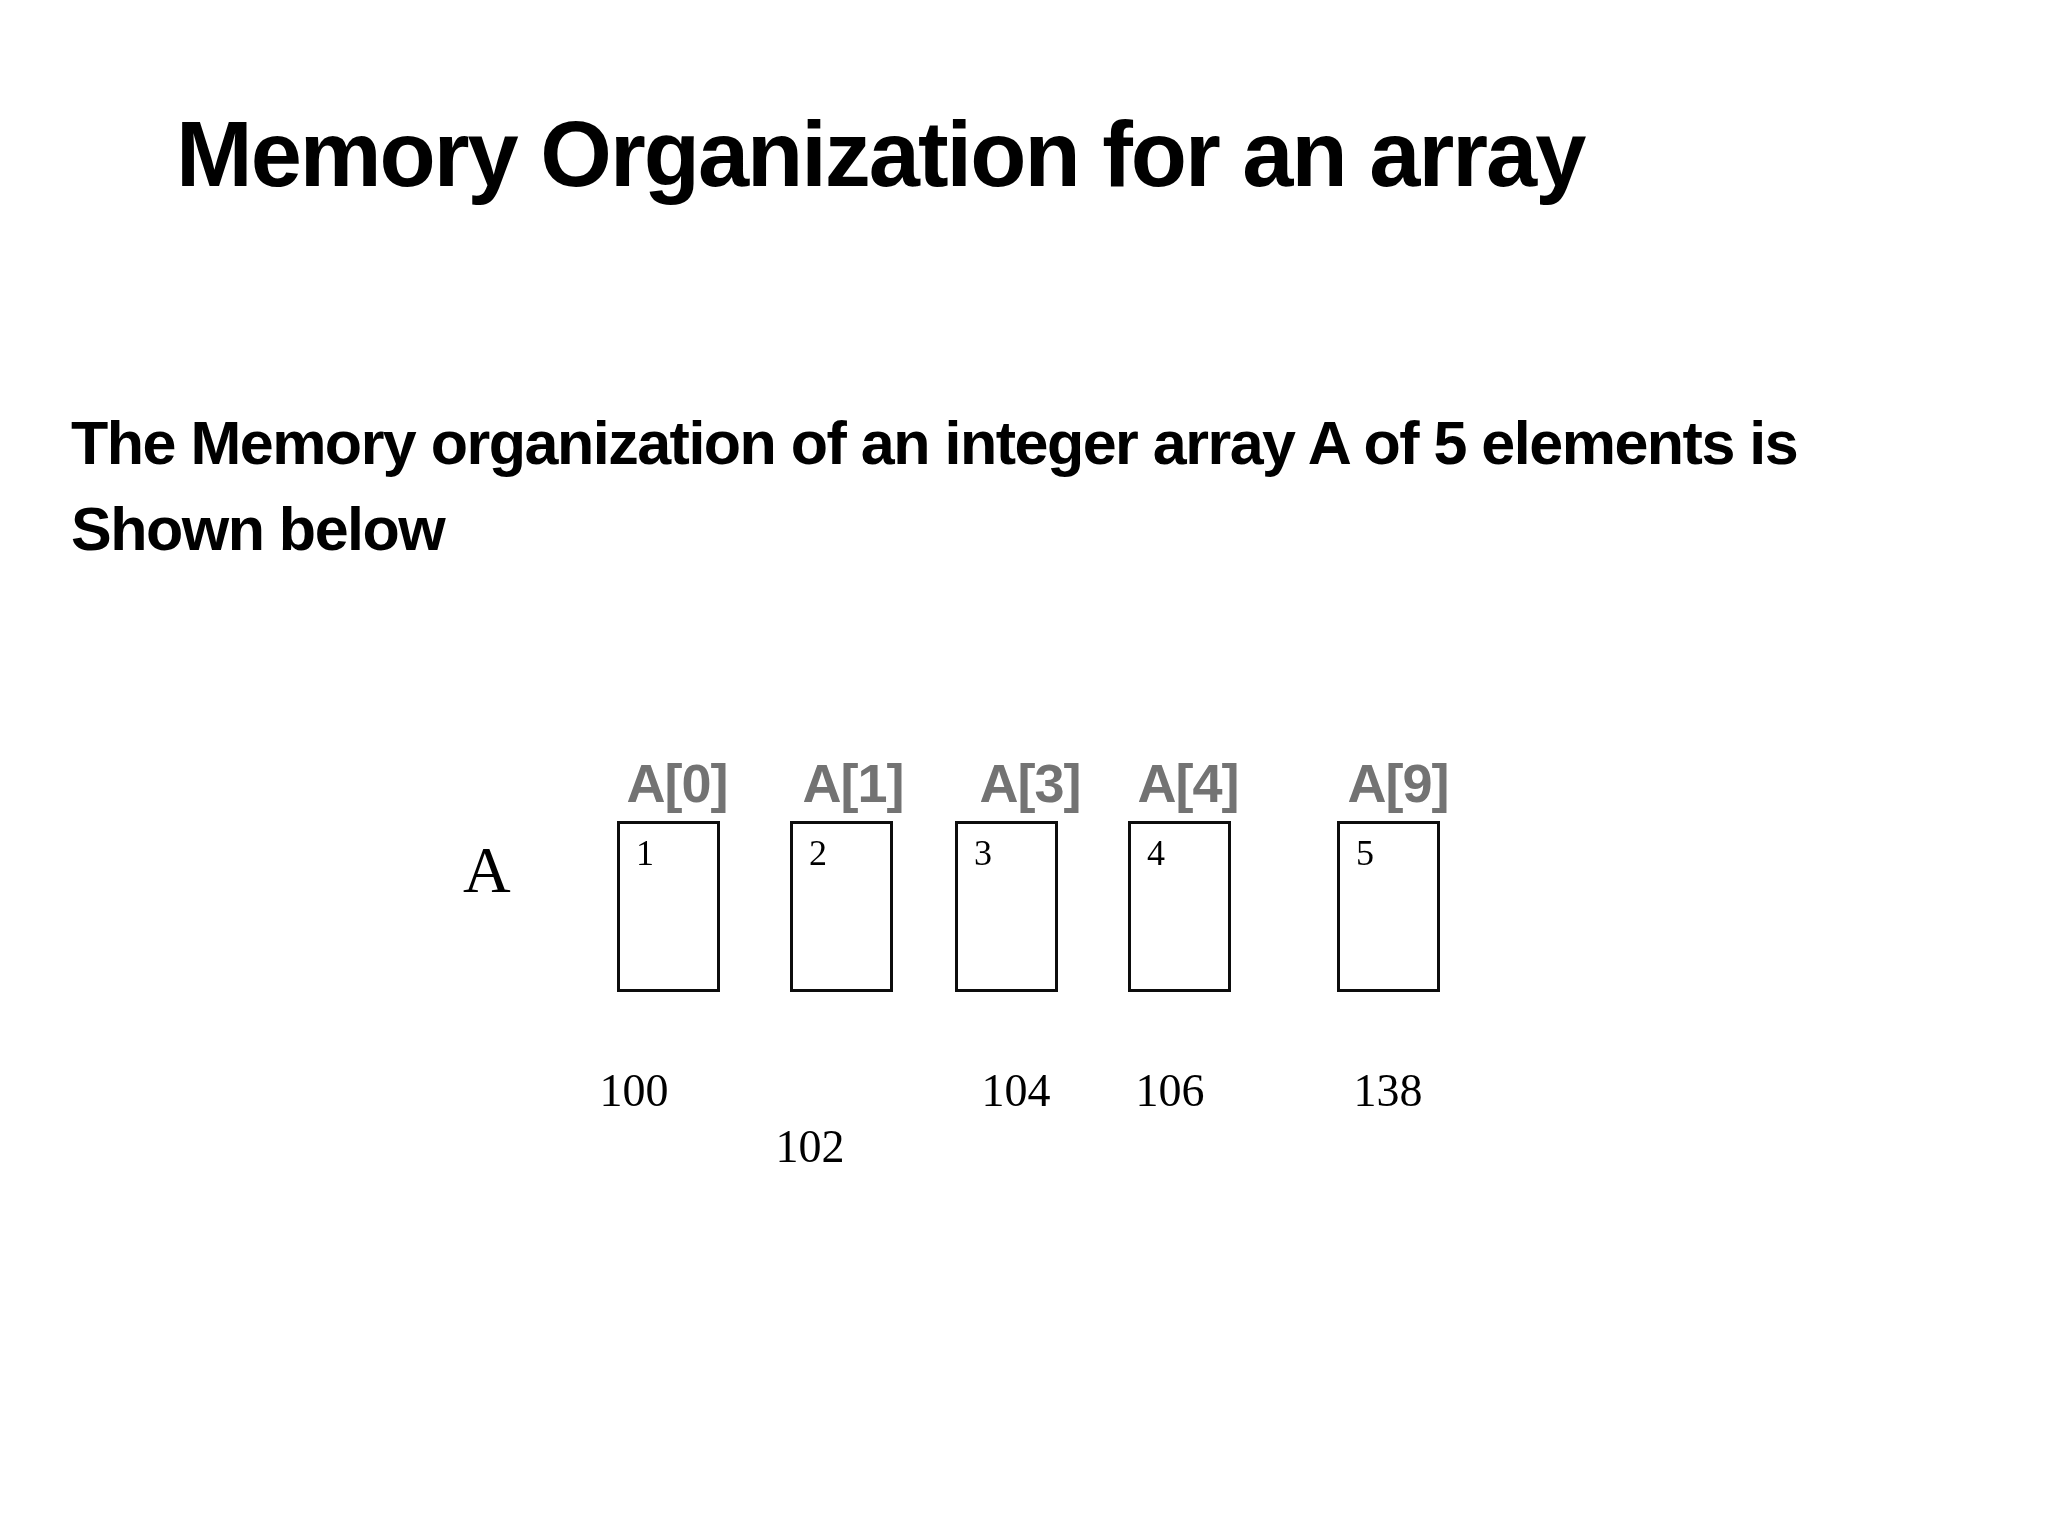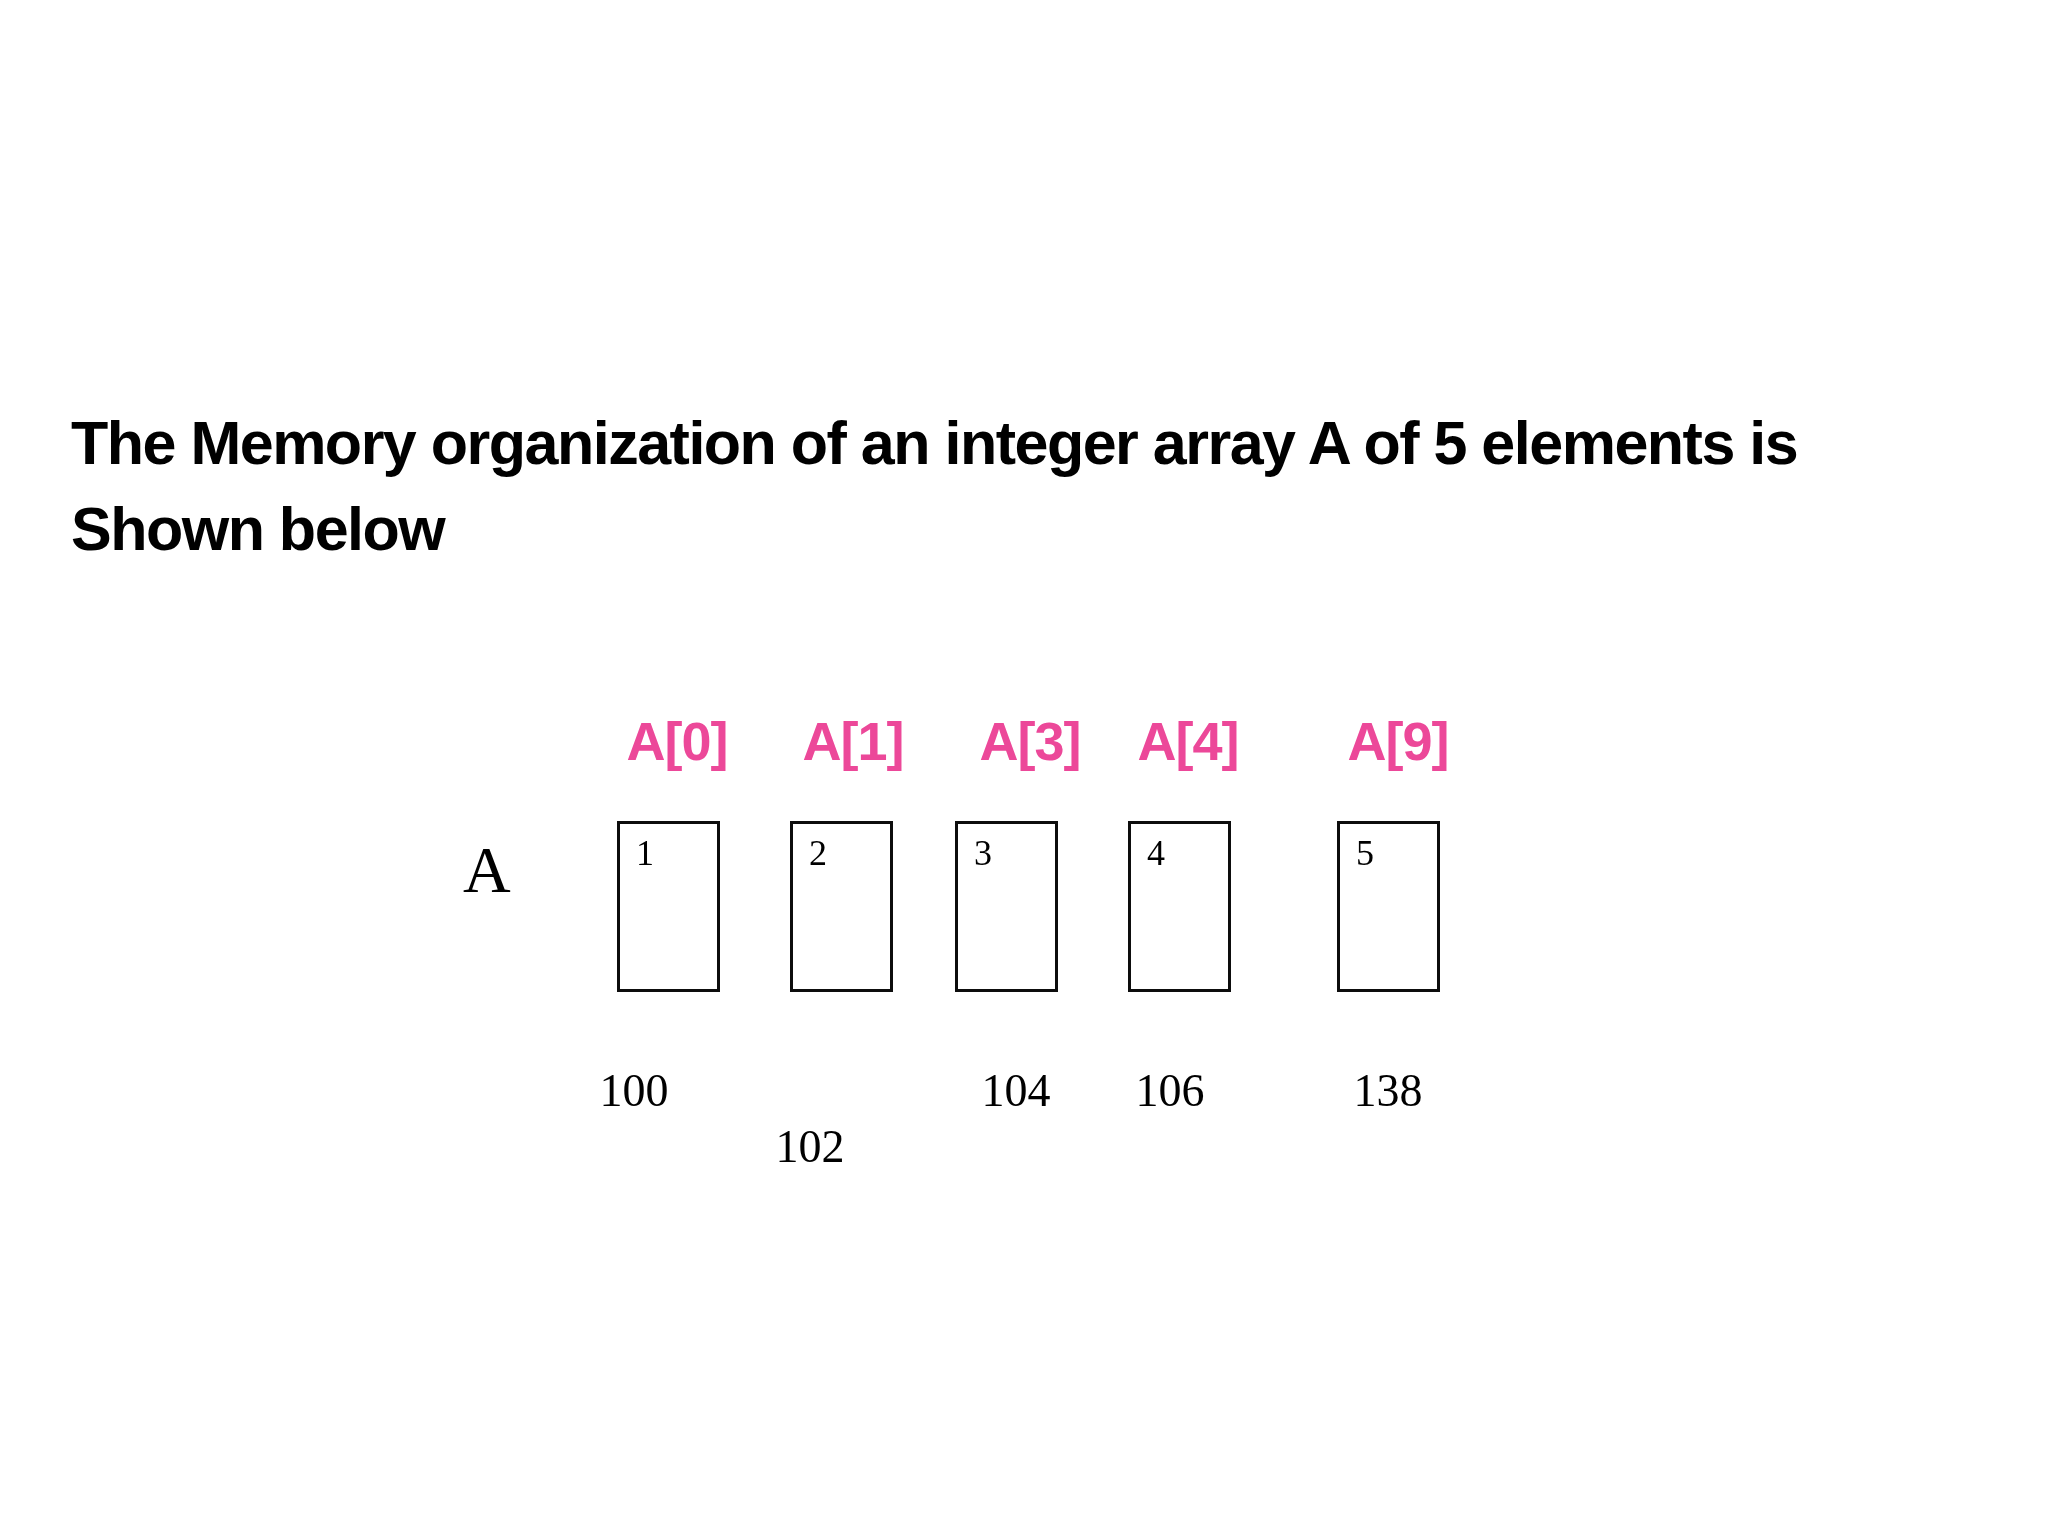--- a/index.html
+++ b/index.html
@@ -54,29 +54,29 @@
     left: 463px;
     top: 837px;
     font-family: "Liberation Serif", serif;
     font-size: 66px;
     line-height: 1;
     color: #000000;
   }
 
   .idx-label {
     position: absolute;
-    top: 714px;
+    top: 756px;
     transform: translateX(-50%);
     font-family: "Liberation Sans", sans-serif;
     font-weight: bold;
     font-size: 54px;
     letter-spacing: -1px;
     line-height: 1;
     white-space: nowrap;
-    color: #ec4899;
+    color: #737373;
   }
   .idx-label.c0 { left: 677px; }
   .idx-label.c1 { left: 853px; }
   .idx-label.c2 { left: 1030px; }
   .idx-label.c3 { left: 1188px; }
   .idx-label.c4 { left: 1398px; }
 
   .cell-box {
     position: absolute;
     top: 821px;
@@ -116,20 +116,21 @@
   .addr.c1 { left: 810px; top: 1124px; }
   .addr.c2 { left: 1016px; }
   .addr.c3 { left: 1170px; }
   .addr.c4 { left: 1388px; }
 </style>
 </head>
 <body>
 
 <div class="slide">
 
+  <h1 class="title">Memory Organization for an array</h1>
 
   <p class="desc">
     <span class="desc-line">The Memory organization of an integer array A of 5 elements is</span>
     <span class="desc-line">Shown below</span>
   </p>
 
   <div class="diagram">
 
     <div class="array-name">A</div>
 

